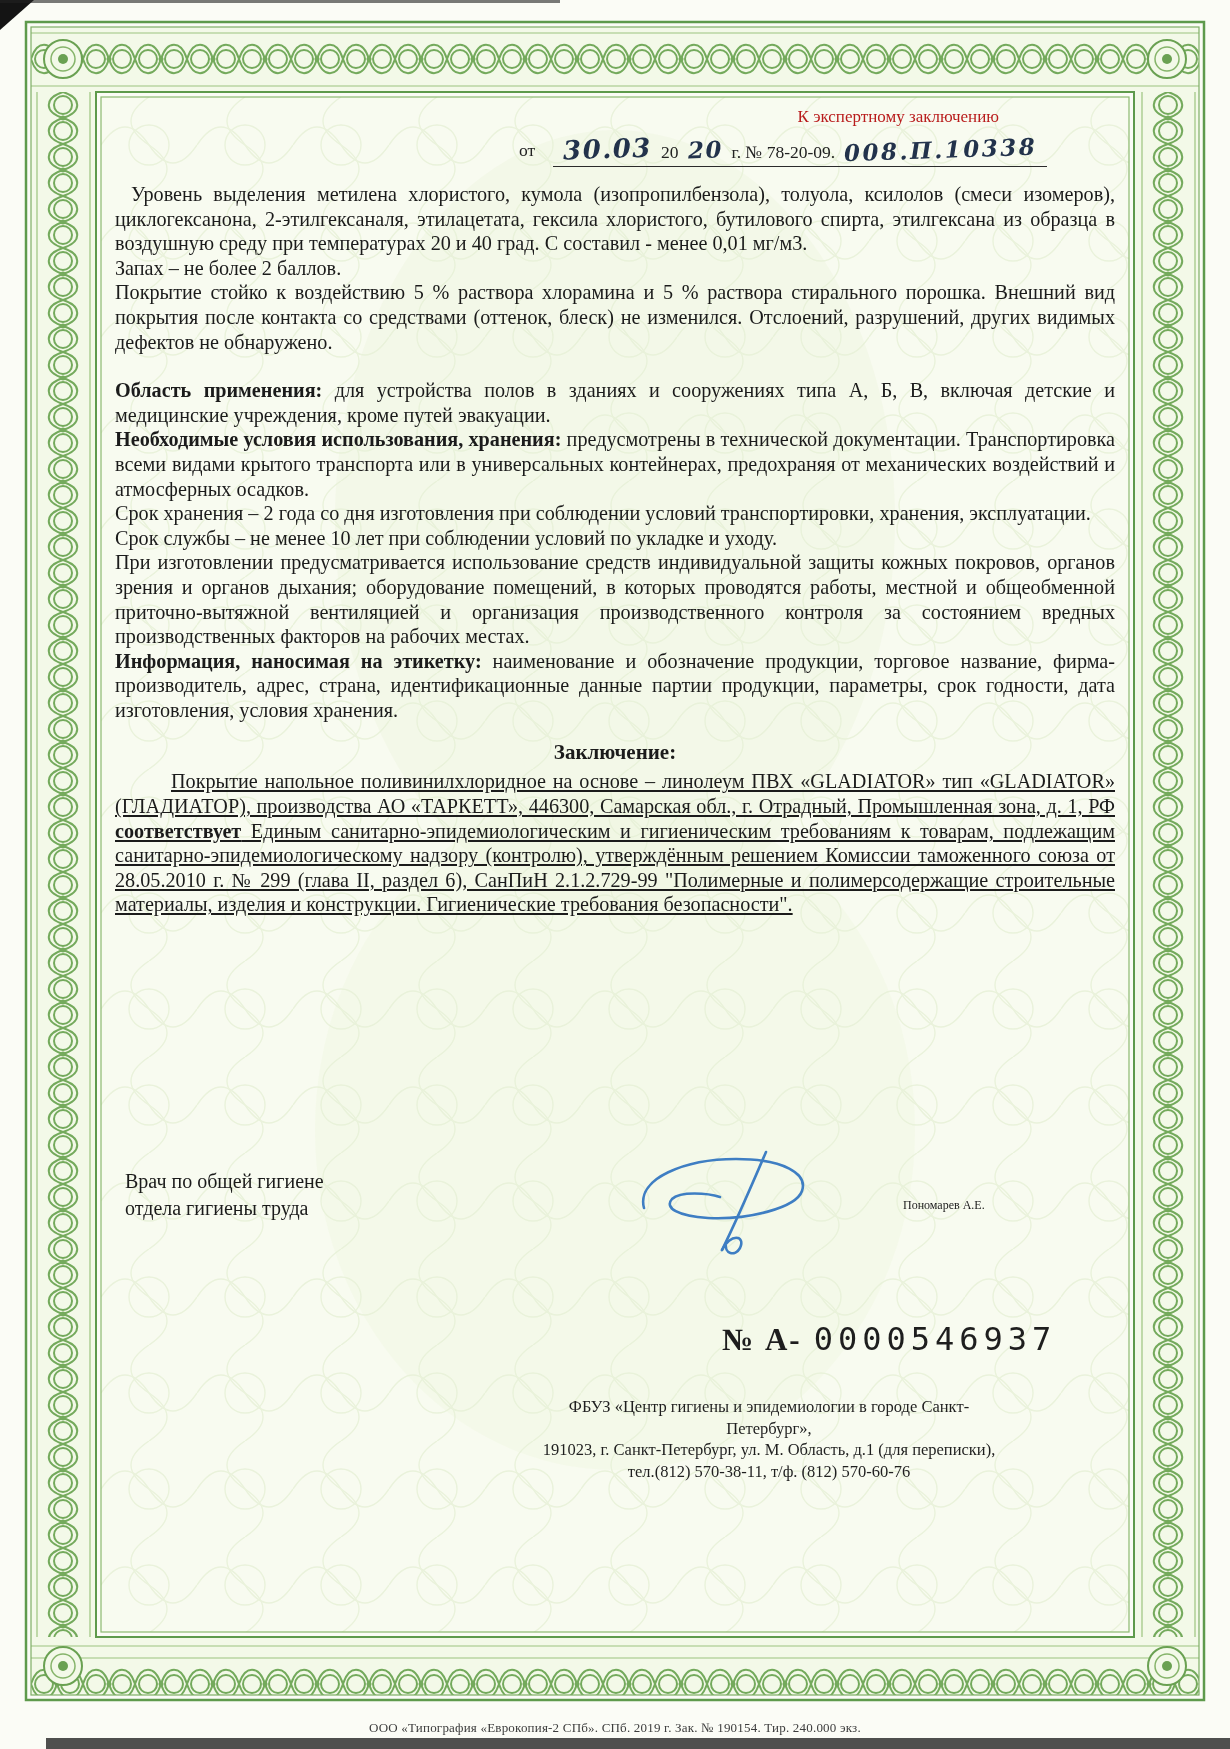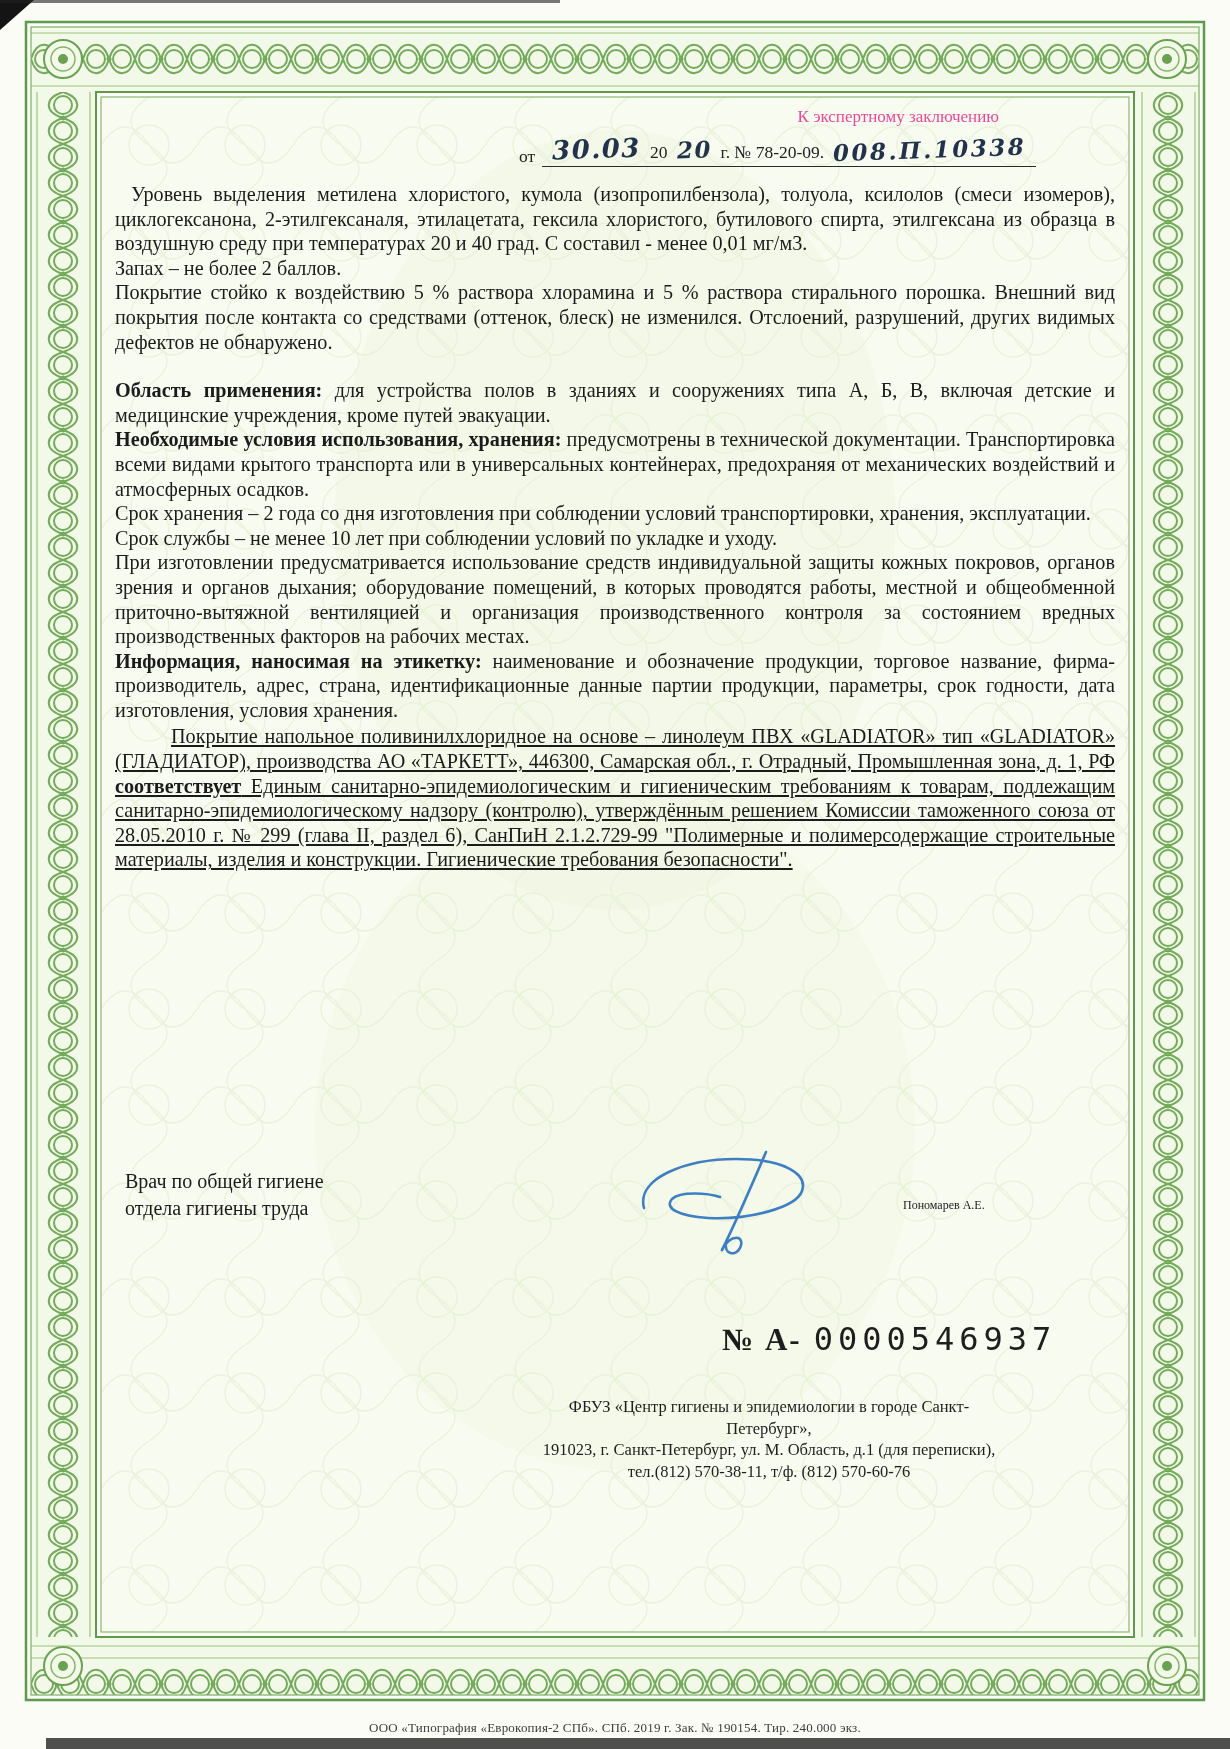--- a/index.html
+++ b/index.html
@@ -8,22 +8,22 @@
     font-family:"Liberation Serif", serif;color:#1b1b1b;overflow:hidden;
   }
   .page{position:absolute;inset:0;}
   svg.bg{position:absolute;left:0;top:0;display:block;}
 
   
   .content{
     position:absolute;left:101px;top:97px;width:1028px;box-sizing:border-box;
     padding:10px 14px 0 14px;
   }
-  .hdr{font-size:17px;text-align:right;padding-right:116px;color:#ec4899;}
-  .dateline{margin:7px 0 0 404px;display:flex;align-items:flex-end;gap:7px;font-size:17.5px;}
+  .hdr{font-size:17px;text-align:right;padding-right:116px;color:#b91c1c;}
+  .dateline{margin:7px 0 0 404px;display:flex;align-items:center;gap:18px;font-size:17.5px;}
   .blank{display:inline-flex;align-items:baseline;gap:9px;border-bottom:1.6px solid #2b2b2b;padding:0 10px 2px 10px;}
   .hand{
     font-family:"DejaVu Serif", serif;font-style:italic;font-weight:bold;
     color:#22324b;display:inline-block;transform:rotate(-2deg);letter-spacing:1.5px;
   }
   .hand.h-date{font-size:26px;}
   .hand.h-year{font-size:23px;}
   .hand.h-num{font-size:23px;letter-spacing:2.5px;}
   .printed{color:#222;}
 
@@ -158,20 +158,21 @@
       <p class="p"><b class="lead"></b><span>Запах – не более 2 баллов.</span></p>
       <p class="p"><b class="lead"></b><span>Покрытие стойко к воздействию 5 % раствора хлорамина и 5 % раствора стирального порошка. Внешний вид покрытия после контакта со средствами (оттенок, блеск) не изменился. Отслоений, разрушений, других видимых дефектов не обнаружено.</span></p>
       <p class="p gap"><b class="lead">Область применения:</b><span> для устройства полов в зданиях и сооружениях типа А, Б, В, включая детские и медицинские учреждения, кроме путей эвакуации.</span></p>
       <p class="p"><b class="lead">Необходимые условия использования, хранения:</b><span> предусмотрены в технической документации. Транспортировка всеми видами крытого транспорта или в универсальных контейнерах, предохраняя от механических воздействий и атмосферных осадков.</span></p>
       <p class="p"><b class="lead"></b><span>Срок хранения – 2 года со дня изготовления при соблюдении условий транспортировки, хранения, эксплуатации.</span></p>
       <p class="p"><b class="lead"></b><span>Срок службы – не менее 10 лет при соблюдении условий по укладке и уходу.</span></p>
       <p class="p"><b class="lead"></b><span>При изготовлении предусматривается использование средств индивидуальной защиты кожных покровов, органов зрения и органов дыхания; оборудование помещений, в которых проводятся работы, местной и общеобменной приточно-вытяжной вентиляцией и организация производственного контроля за состоянием вредных производственных факторов на рабочих местах.</span></p>
       <p class="p"><b class="lead">Информация, наносимая на этикетку:</b><span> наименование и обозначение продукции, торговое название, фирма-производитель, адрес, страна, идентификационные данные партии продукции, параметры, срок годности, дата изготовления, условия хранения.</span></p>
     </div>
 
+    <div class="concl-title">Заключение:</div>
     <p class="p concl"><span>Покрытие напольное поливинилхлоридное на основе – линолеум ПВХ «GLADIATOR» тип «GLADIATOR» (ГЛАДИАТОР), производства АО «ТАРКЕТТ», 446300, Самарская обл., г. Отрадный, Промышленная зона, д. 1, РФ </span><b>соответствует</b><span> Единым санитарно-эпидемиологическим и гигиеническим  требованиям к товарам, подлежащим санитарно-эпидемиологическому  надзору (контролю), утверждённым решением Комиссии таможенного союза от 28.05.2010 г. № 299 (глава II, раздел 6), СанПиН 2.1.2.729-99 "Полимерные и полимерсодержащие строительные материалы, изделия и конструкции. Гигиенические требования безопасности".</span></p>
   </div>
 
   <div class="sig-role">
     <div>Врач по общей гигиене</div>
     <div>отдела гигиены труда</div>
   </div>
 
   <svg class="sig" width="230" height="125" viewBox="0 0 230 125" aria-hidden="true">
     <g fill="none" stroke="#2f74c0" stroke-width="2.6" stroke-linecap="round" opacity="0.92">

